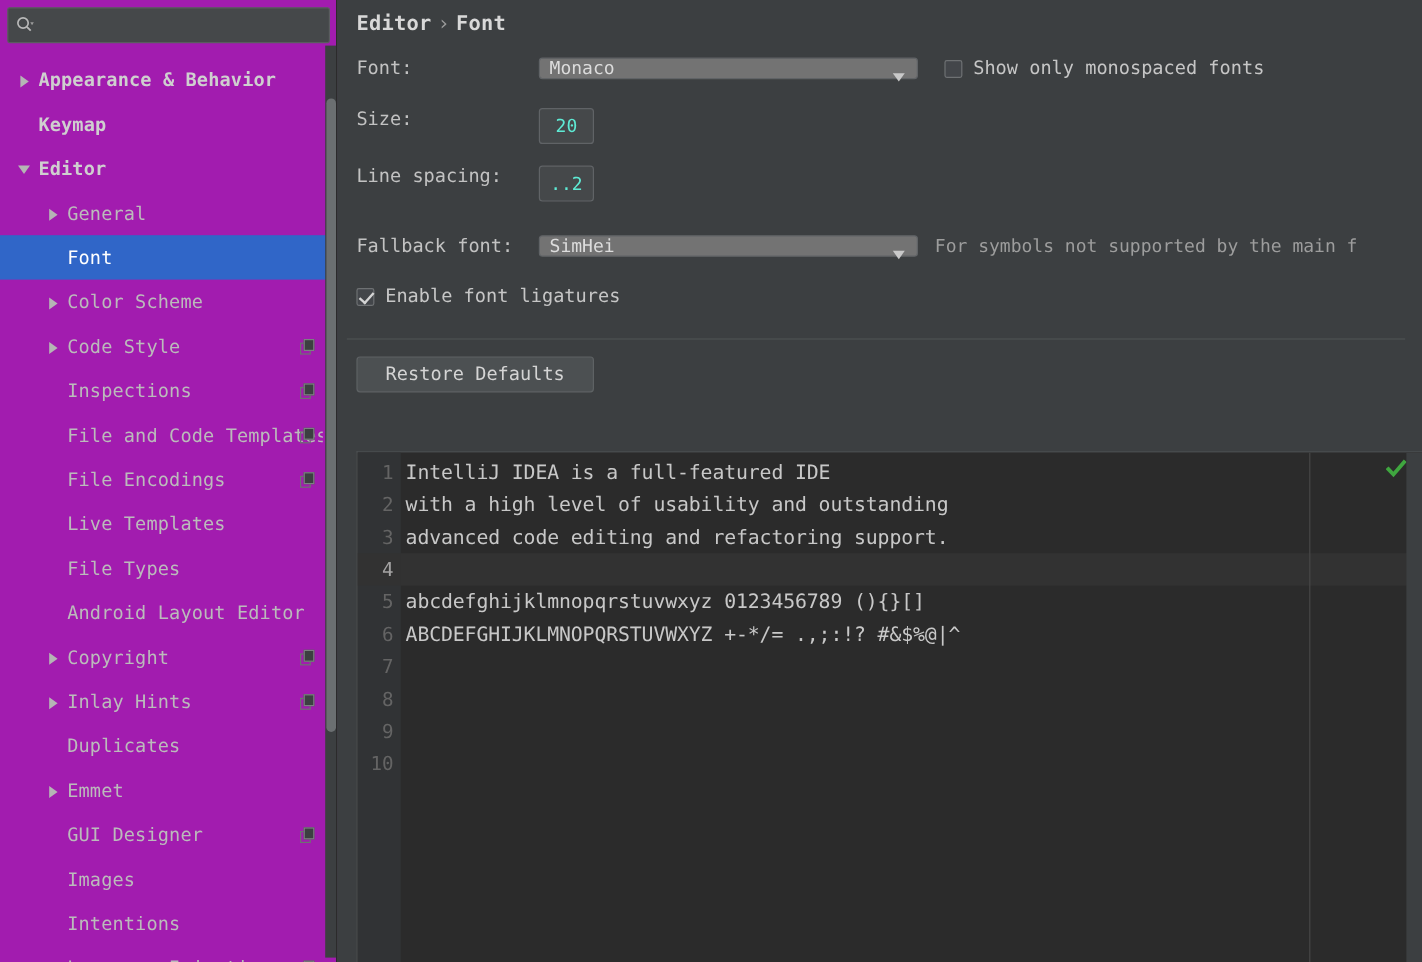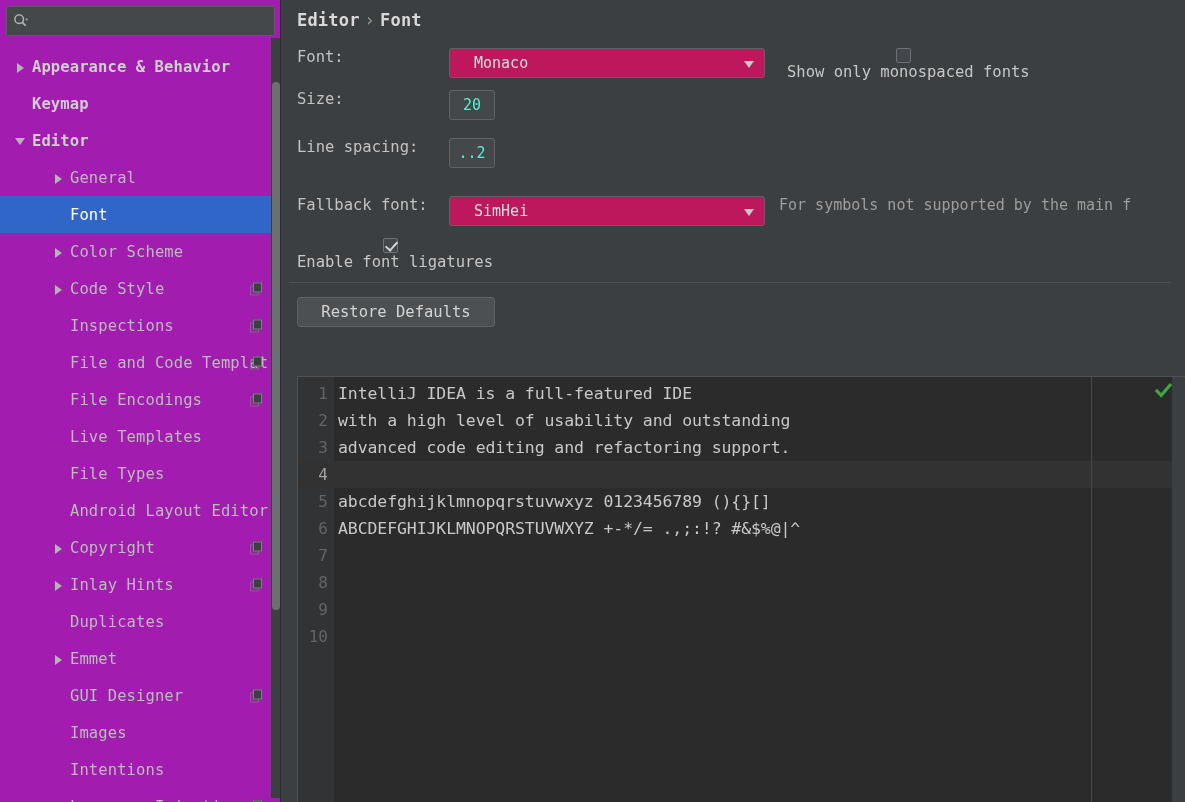--- a/index.html
+++ b/index.html
@@ -39,21 +39,21 @@
     height: 37px;
     display: flex; align-items: center;
     position: relative;
     padding-right: 12px;
     color: #bbbbbb;
     font-size: 15.5px;
     letter-spacing: 0.1px;
     white-space: nowrap;
   }
   .tree-row.lvl0 { padding-left: 14px; }
-  .tree-row.lvl1 { padding-left: 52px; }
+  .tree-row.lvl1 { padding-left: 38px; }
   .tree-row.bold { font-weight: bold; color: #cfcfcf; }
   .tree-row.selected { background: #3066c8; color: #ffffff; }
   .arrow {
     width: 14px; height: 14px; flex: 0 0 14px;
     margin-right: 4px;
     position: relative;
   }
   .arrow.spacer { background: none; }
   .arrow.right::before {
     content: ""; position: absolute; top: 3px; left: 3px;
@@ -109,26 +109,26 @@
     display: flex; align-items: flex-start;
     padding-left: 16px;
     margin-top: 12px;
     height: 30px;
   }
   .form-label {
     color: #c2c2c2; font-size: 15.5px;
     width: 152px; flex: 0 0 152px;
   }
   .combo {
-    height: 30px; width: 316px;
-    background: #be185d;
+    height: 18px; width: 316px;
+    background: #737373;
     border: 1px solid #606366;
     border-radius: 3px;
     display: flex; align-items: center;
-    padding: 0 24px;
+    padding: 0 8px;
     color: #dcdcdc; font-size: 15px;
     position: relative;
   }
   .combo .caret {
     position: absolute; right: 10px; top: 12px;
     border-top: 7px solid #c9c9c9;
     border-left: 5px solid transparent;
     border-right: 5px solid transparent;
   }
   .textfield {
@@ -138,21 +138,21 @@
     border-radius: 3px;
     color: #5eead4; font-size: 15px;
     display: flex; align-items: center; justify-content: center;
     overflow: hidden;
     font-family: inherit;
   }
   .hint {
     color: #9d9d9d; font-size: 15px;
     margin-left: 14px; white-space: nowrap; overflow: hidden;
   }
-  .check-wrap { display: flex; align-items: center; white-space: nowrap; flex-direction: column; }
+  .check-wrap { display: flex; align-items: center; white-space: nowrap; }
   .checkbox {
     width: 15px; height: 15px; flex: 0 0 15px;
     border: 1px solid #6e7173;
     background: #43464a;
     border-radius: 2px;
     position: relative;
     margin-right: 9px;
   }
   .checkbox.checked::after {
     content: "";

